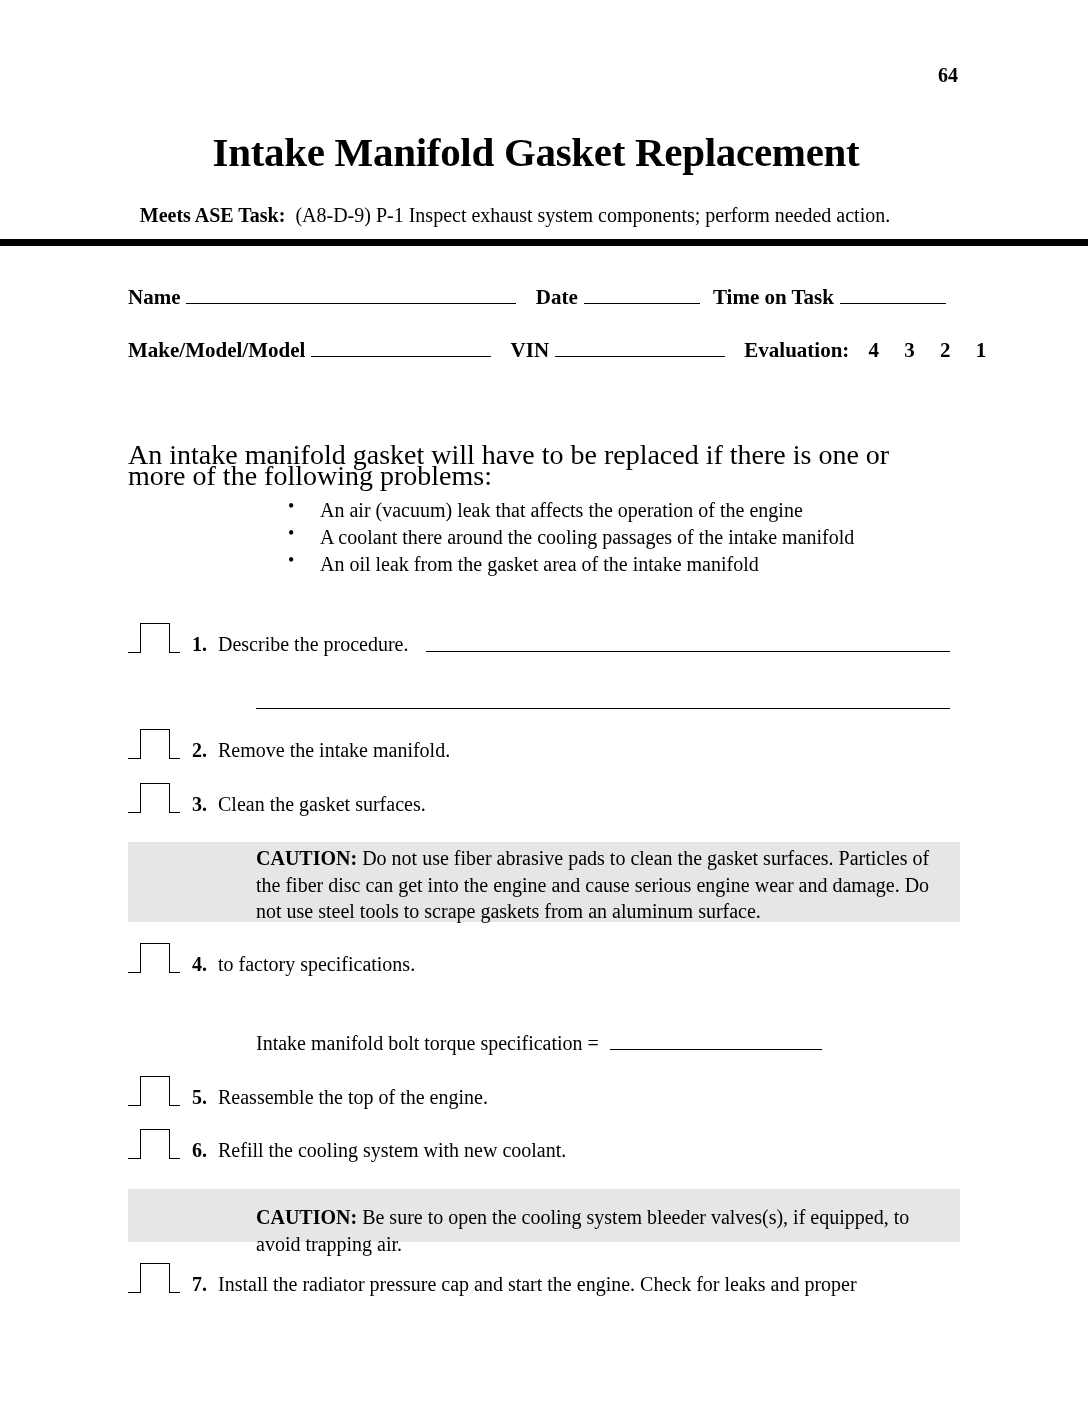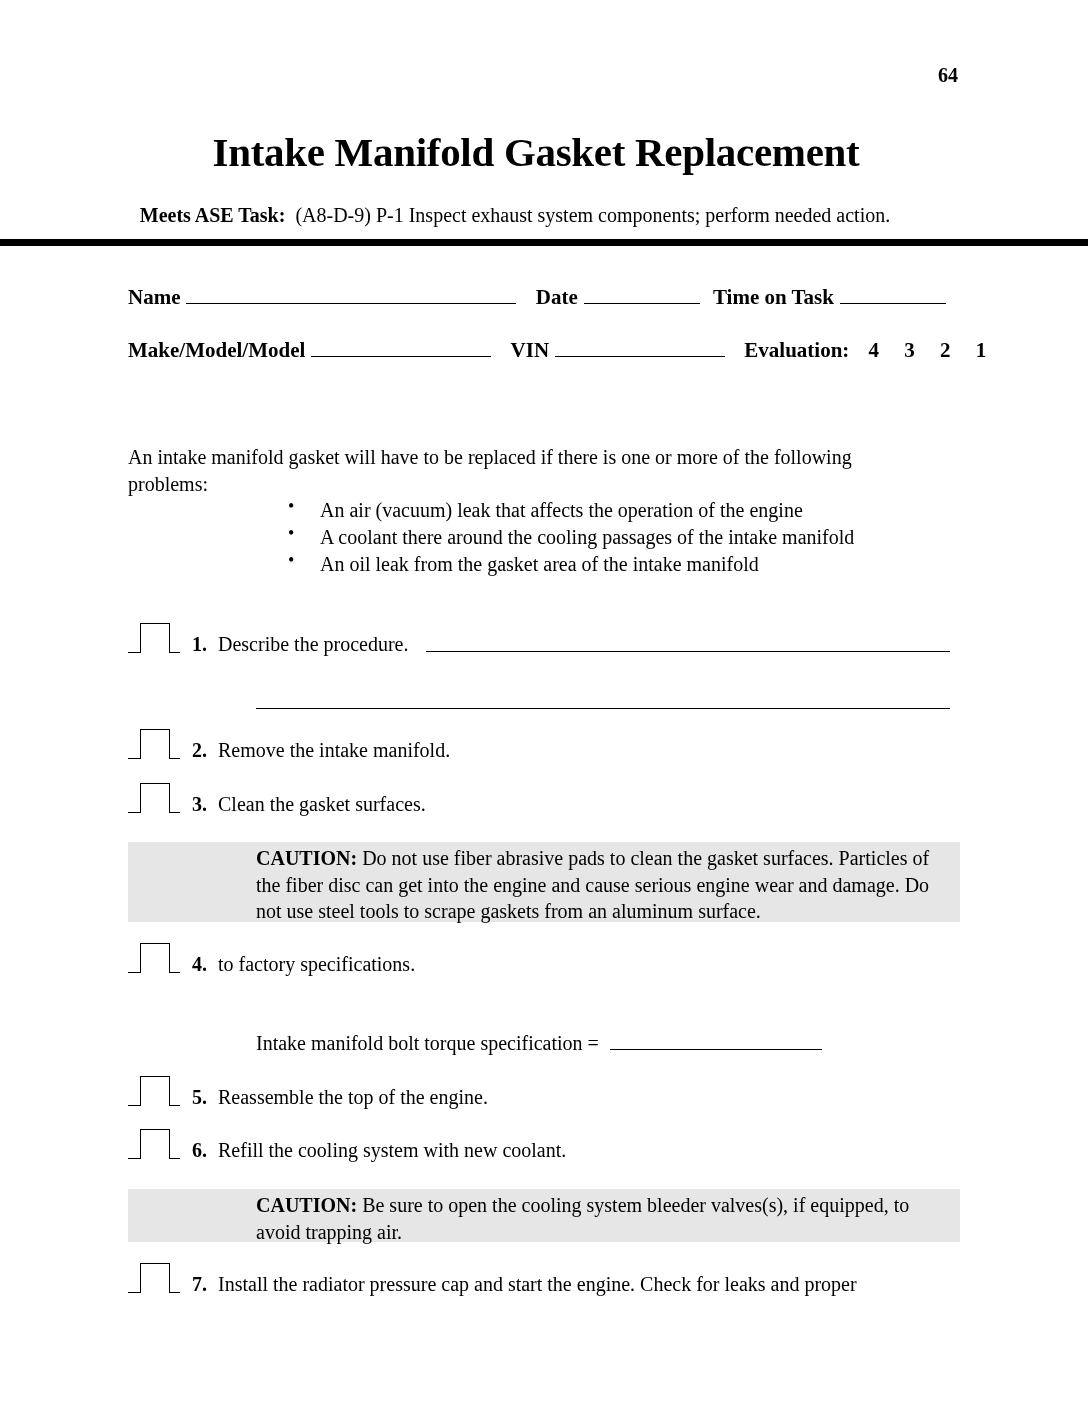--- a/index.html
+++ b/index.html
@@ -11,21 +11,21 @@
     .page-num { top: 64px; left: 938px; font-size: 20px; font-weight: bold; }
     .title { top: 128px; left: 0; width: 1072px; text-align: center; font-size: 41px; font-weight: bold; letter-spacing: -0.3px; }
     .ase { top: 204px; left: 0; width: 1030px; text-align: center; font-size: 20px; }
     .ase b { font-weight: bold; }
     .rule { top: 239px; left: 0; width: 1088px; height: 7px; background: #000; }
 
     .field-row { font-size: 21px; font-weight: bold; white-space: nowrap; }
     .blank { display: inline-block; border-bottom: 1.5px solid #000; height: 18px; vertical-align: baseline; margin-left: 6px; }
     .eval-num { display: inline-block; margin-left: 14px; }
 
-    .intro { top: 444px; left: 128px; width: 800px; font-size: 20px; line-height: 27px; }
+    .intro { top: 444px; left: 128px; width: 800px; font-size: 28px; line-height: 21px; }
     .bullets { top: 497px; left: 288px; font-size: 20px; line-height: 27px; }
     .bullet-item { position: relative; padding-left: 32px; }
     .bullet-item .dot { position: absolute; left: 0; top: -4px; font-size: 18px; }
 
     .step { left: 128px; width: 830px; font-size: 20px; line-height: 26px; }
     .chk-wrap { position: absolute; left: 0; top: -10px; width: 52px; height: 32px; }
     .chk-line { position: absolute; left: 0; bottom: 0; width: 52px; height: 0; border-bottom: 1.5px solid #000; }
     .chk-box { position: absolute; left: 12px; bottom: 0; width: 30px; height: 30px; border: 1.5px solid #000; border-bottom: none; box-sizing: border-box; background: #fff; }
     .step-num { position: absolute; left: 64px; top: 0; font-weight: bold; }
     .step-text { position: absolute; left: 90px; top: 0; width: 740px; }
@@ -135,21 +135,21 @@
 <div class="abs step" style="top:1137px; height:26px;">
   <div class="chk-wrap">
       <div class="chk-line"></div>
       <div class="chk-box"></div>
     </div>
   <span class="step-num">6.</span>
   <div class="step-text">Refill the cooling system with new coolant.</div>
 </div>
 
 <div class="abs caution" style="top:1189px; height:53px;">
-  <div class="caution-inner" style="padding-top:3px;">
+  <div class="caution-inner" style="padding-top:3px;margin-top:12px;">
     <b>CAUTION:</b><span> Be sure to open the cooling system bleeder valves(s), if equipped, to avoid trapping air.</span>
   </div>
 </div>
 
 <div class="abs step" style="top:1271px; height:26px;">
   <div class="chk-wrap">
       <div class="chk-line"></div>
       <div class="chk-box"></div>
     </div>
   <span class="step-num">7.</span>

